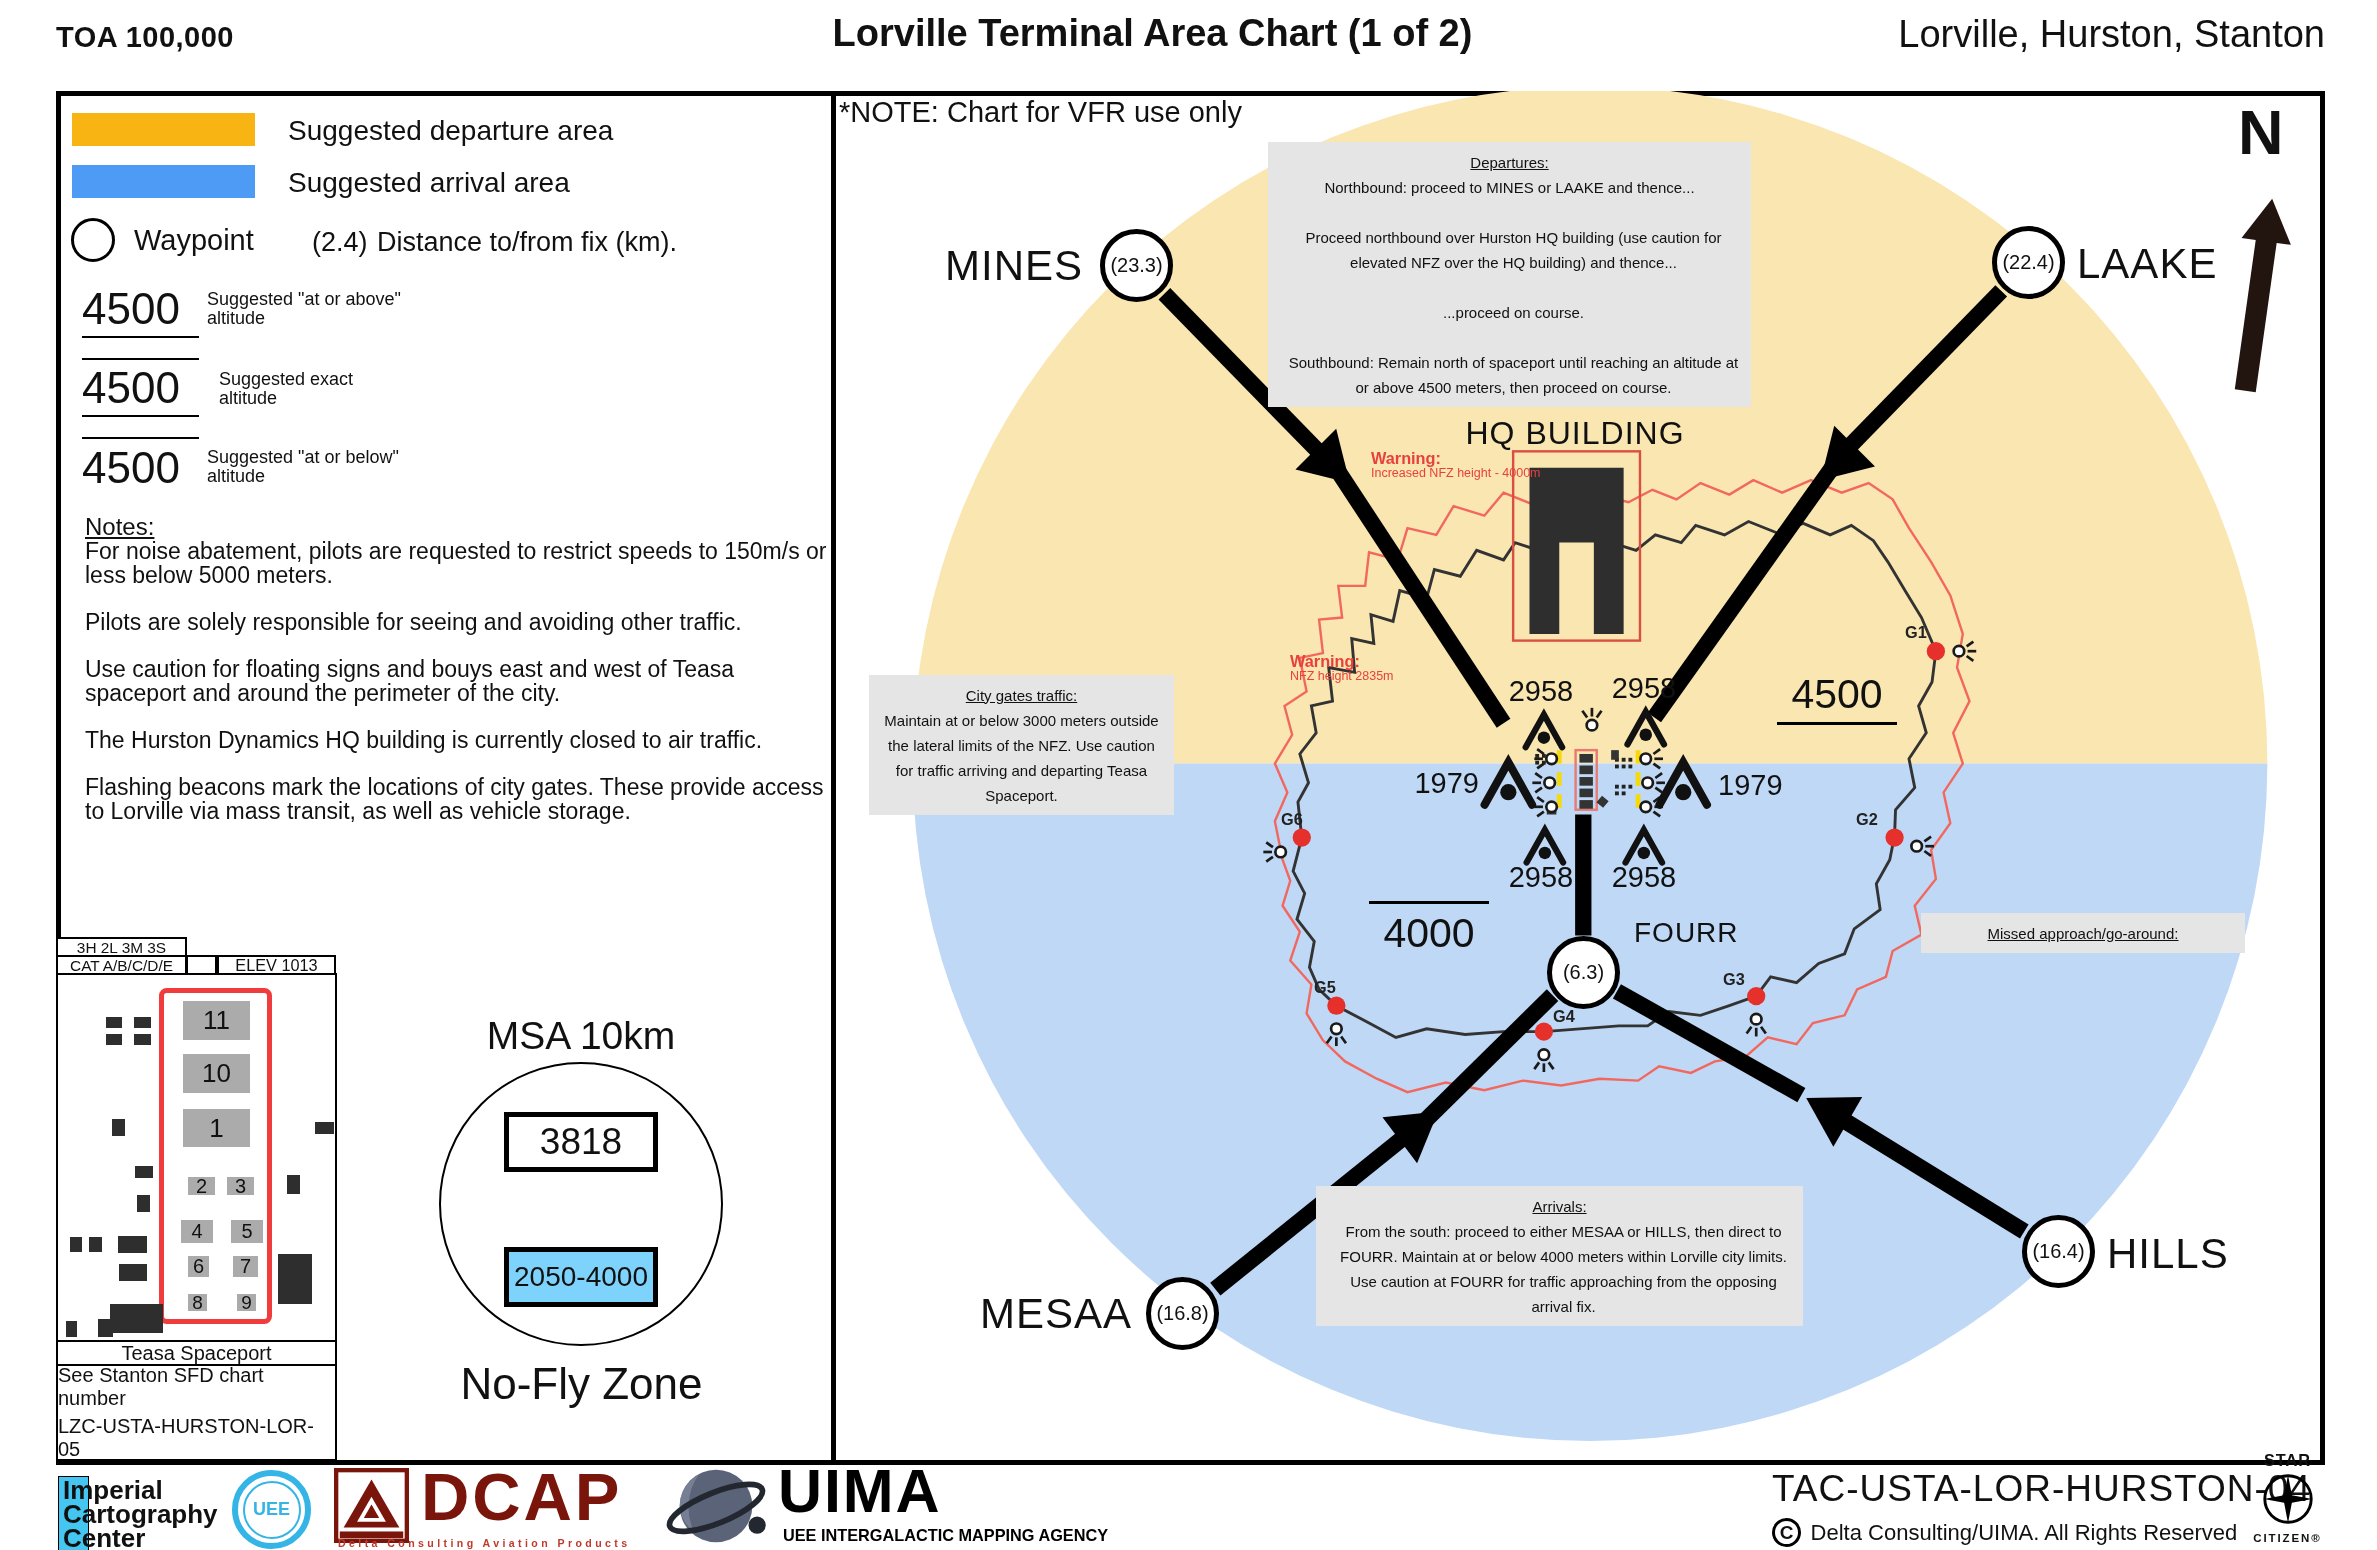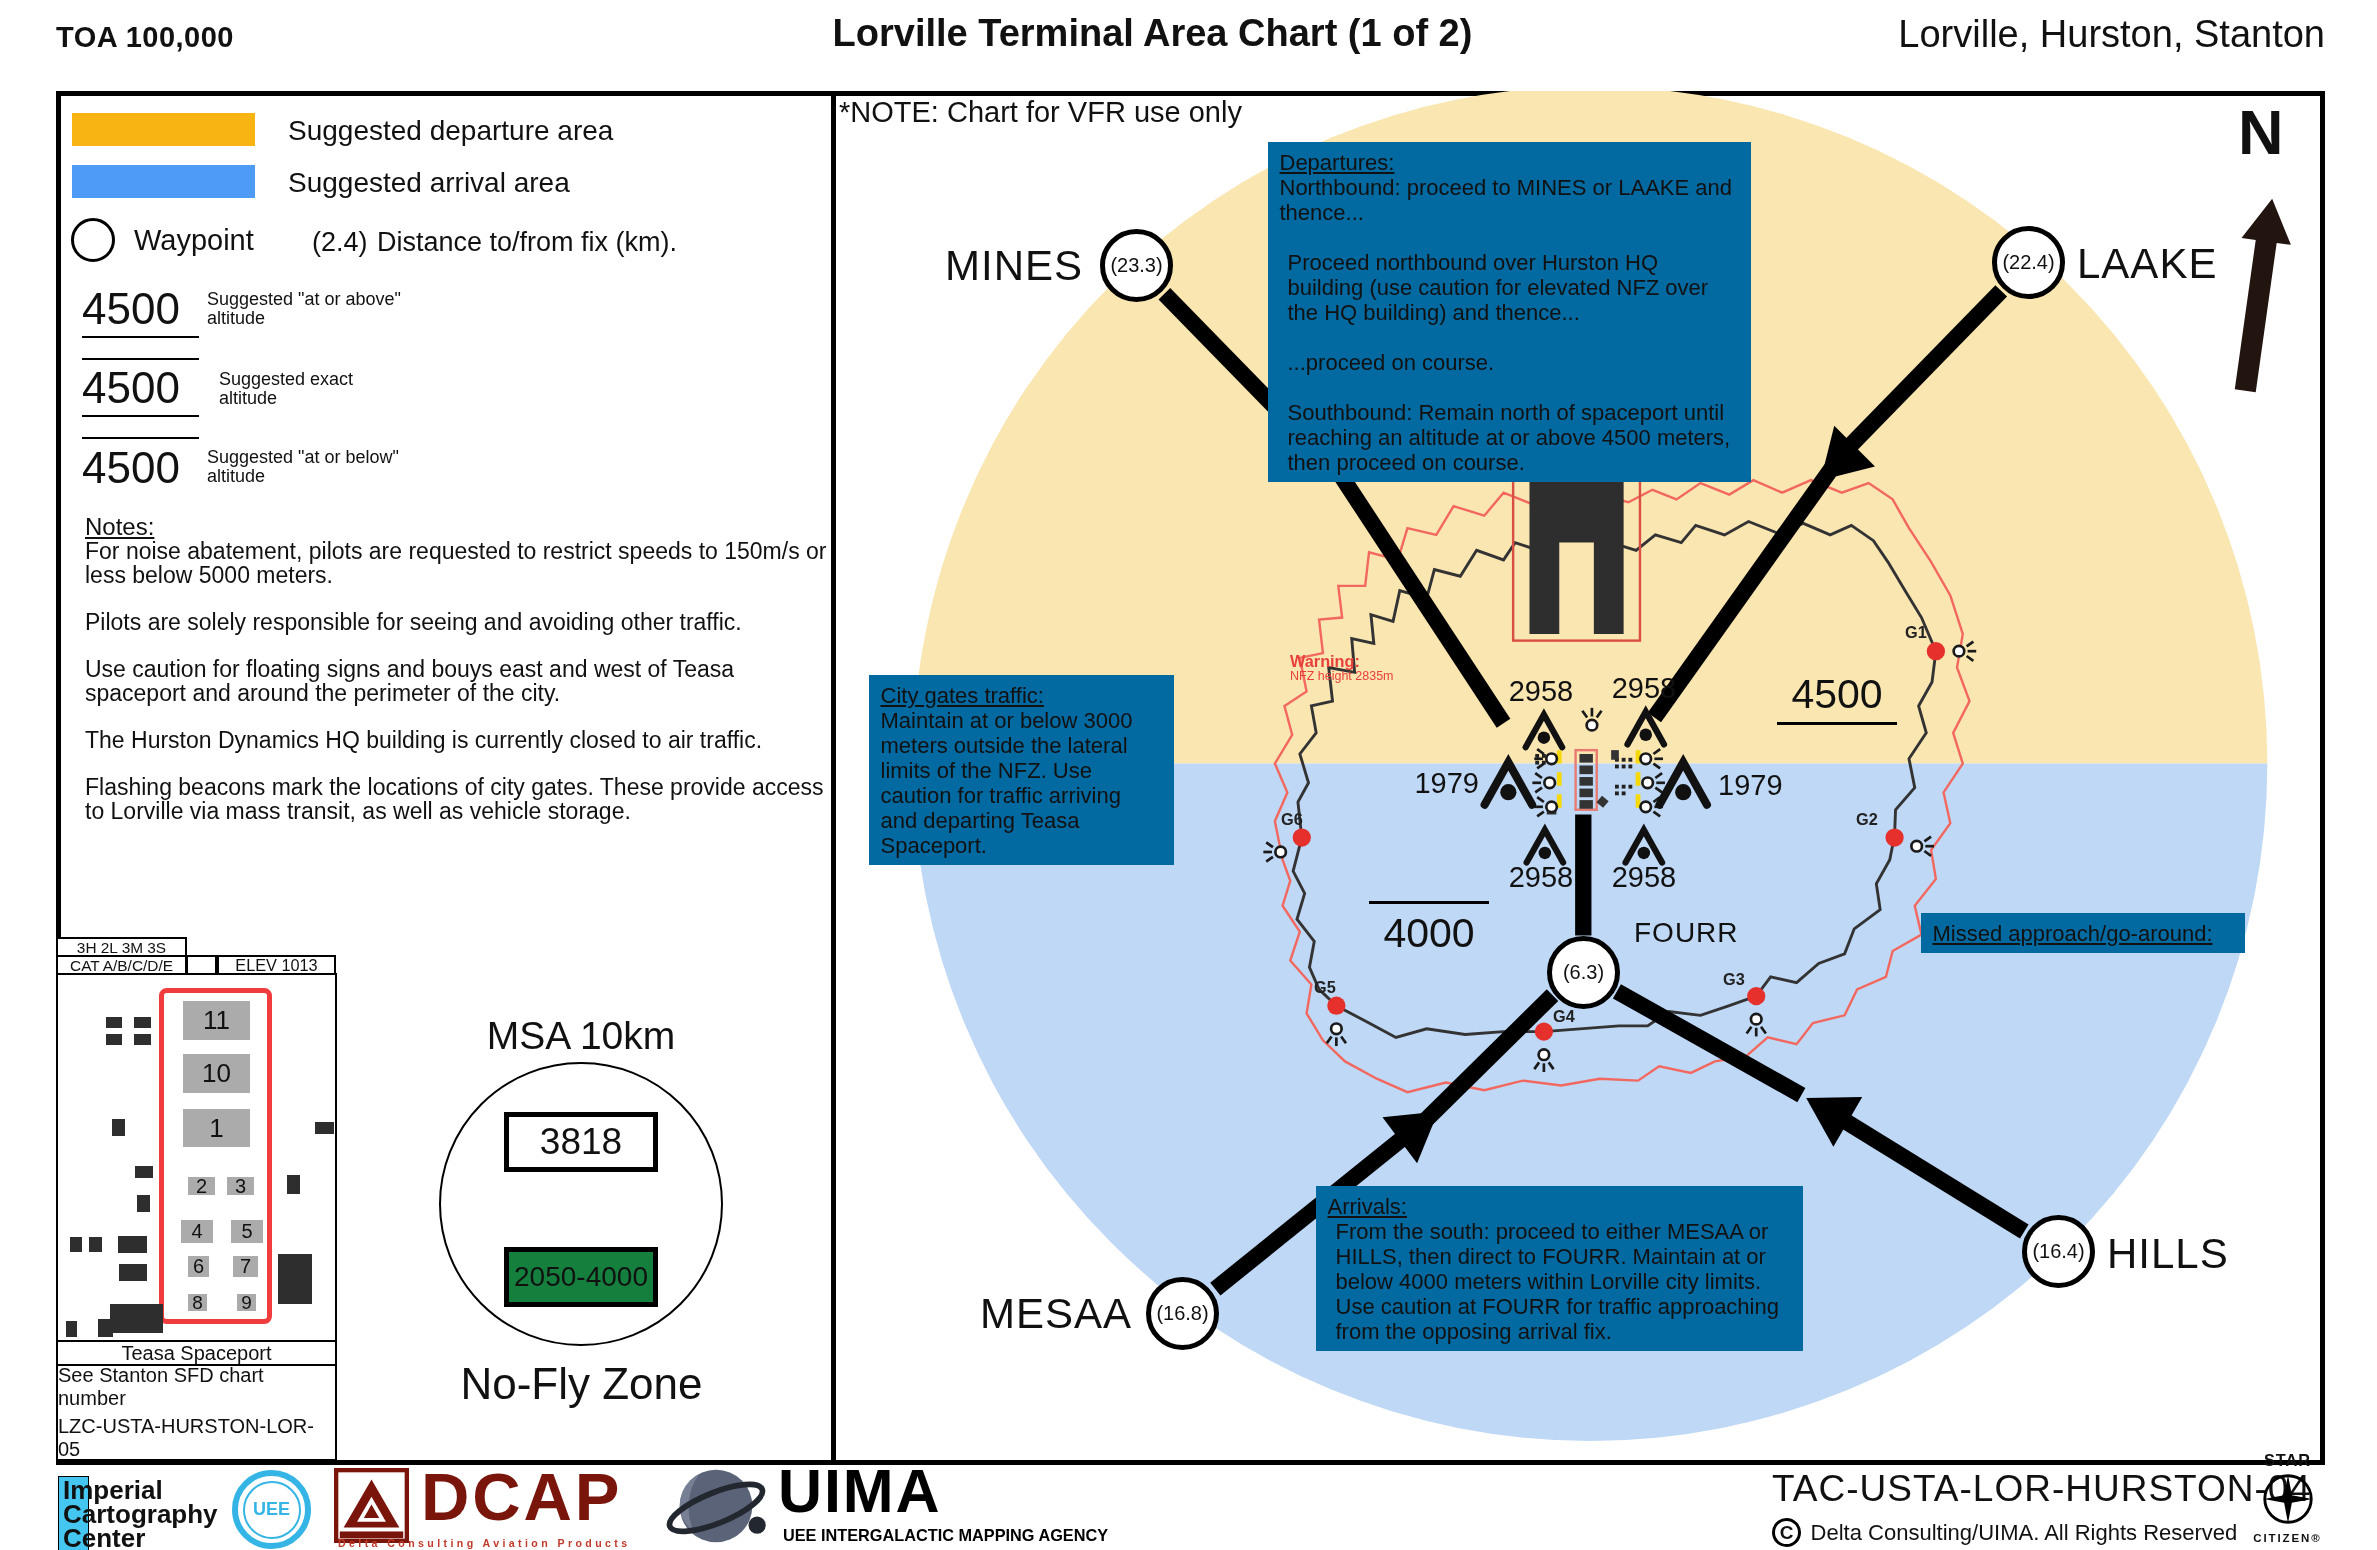--- a/index.html
+++ b/index.html
@@ -2,21 +2,21 @@
 <html><head>
 <meta charset="utf-8">
 <style>
   html,body{margin:0;padding:0;background:#fff;}
   .page{position:relative;width:2378px;height:1551px;background:#fff;overflow:hidden;
         font-family:"Liberation Sans",sans-serif;color:#111;}
   .abs{position:absolute;}
   .center{text-align:center;}
   .right{text-align:right;}
   .u{text-decoration:underline;}
-  .graybox{background:#0369a1;padding:7.7px 11.5px;font-size:22px;line-height:25px;z-index:3;}
+  .graybox{background:#e5e5e5;padding:7.7px 11.5px;font-size:15px;line-height:25px;z-index:3;text-align:center;}
   .graybox p{margin:0 0 25px 8px;}
   .graybox p:last-child{margin-bottom:0;}
   .wp-circle{width:73px;height:73px;border:5.8px solid #000;border-radius:50%;background:#fff;
              display:flex;align-items:center;justify-content:center;font-size:20px;z-index:4;box-sizing:border-box;}
   .wp-name{font-size:42px;font-weight:400;letter-spacing:1px;z-index:4;}
   .elev-label{font-size:29px;z-index:2;}
   .gate-label{font-size:16.3px;z-index:2;font-weight:bold;color:#222;}
   .alt-num{font-size:41px;z-index:2;}
   .warn{color:#E8413C;z-index:2;line-height:1.05;}
   .warn .w1{font-size:16.3px;font-weight:bold;}
@@ -121,21 +121,21 @@
               display:flex;flex-direction:column;align-items:center;justify-content:center;gap:5.8px;">
     <div style="font-size:20px;">See Stanton SFD chart number</div>
     <div style="font-size:20px;">LZC-USTA-HURSTON-LOR-05</div>
   </div>
 
   <div class="abs center" style="left:437px;top:1014px;width:288px;font-size:39px;">MSA 10km</div>
   <div class="abs" style="left:439px;top:1062px;width:284px;height:284px;border:2.9px solid #000;border-radius:50%;box-sizing:border-box;"></div>
   <div class="abs center" style="left:504px;top:1112px;width:154px;height:60px;border:5.8px solid #000;box-sizing:border-box;
               display:flex;align-items:center;justify-content:center;font-size:37px;background:#fff;">3818</div>
   <div class="abs center" style="left:504px;top:1247px;width:154px;height:60px;border:5.8px solid #000;box-sizing:border-box;
-              display:flex;align-items:center;justify-content:center;font-size:28px;background:#15803d;">2050-4000</div>
+              display:flex;align-items:center;justify-content:center;font-size:28px;background:#7dd3fc;">2050-4000</div>
   <div class="abs center" style="left:423px;top:1359px;width:317px;font-size:44px;">No-Fly Zone</div>
 
   <svg class="abs" style="left:831px;top:91px;z-index:1;" width="1494" height="1374" viewBox="0 0 1555 1430">
     <defs>
       <g id="beacon">
         <circle cx="0" cy="0" r="5.5" fill="#fff" stroke="#1a1a1a" stroke-width="2.8"></circle>
         <line x1="-9" y1="0" x2="-18" y2="0" stroke="#1a1a1a" stroke-width="2.8"></line>
         <line x1="-8" y1="-5" x2="-15" y2="-10" stroke="#1a1a1a" stroke-width="2.8"></line>
         <line x1="-8" y1="5" x2="-15" y2="10" stroke="#1a1a1a" stroke-width="2.8"></line>
       </g>

